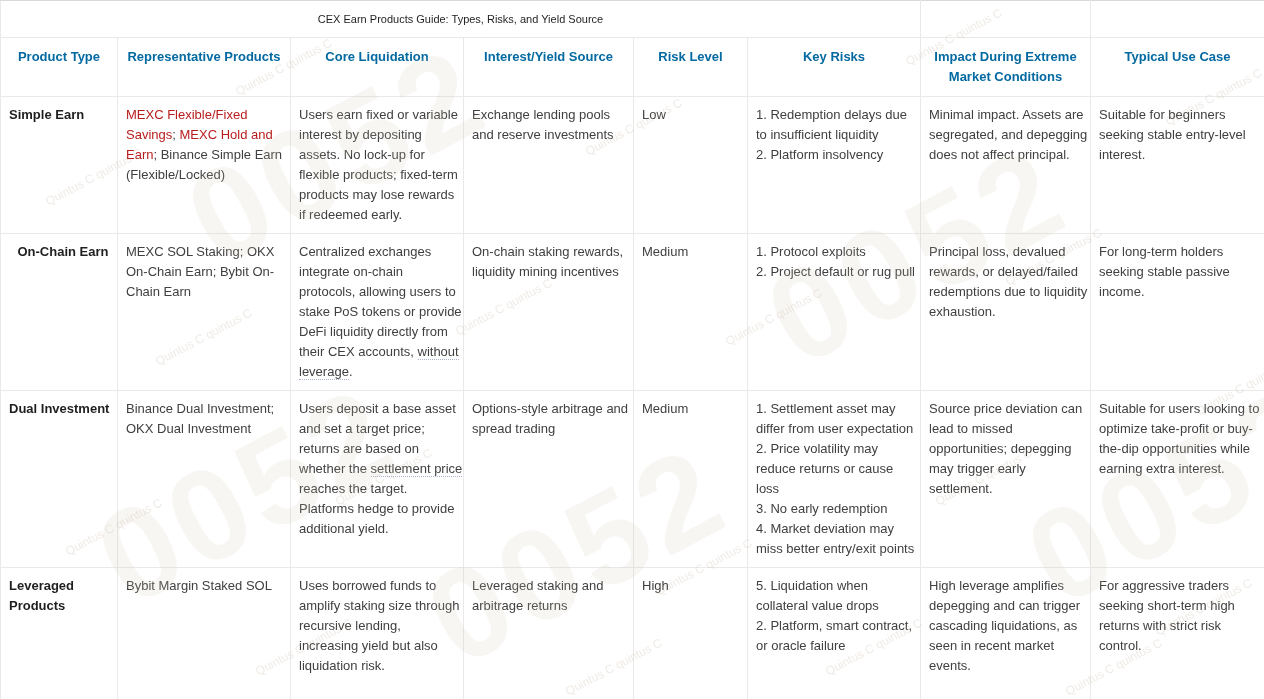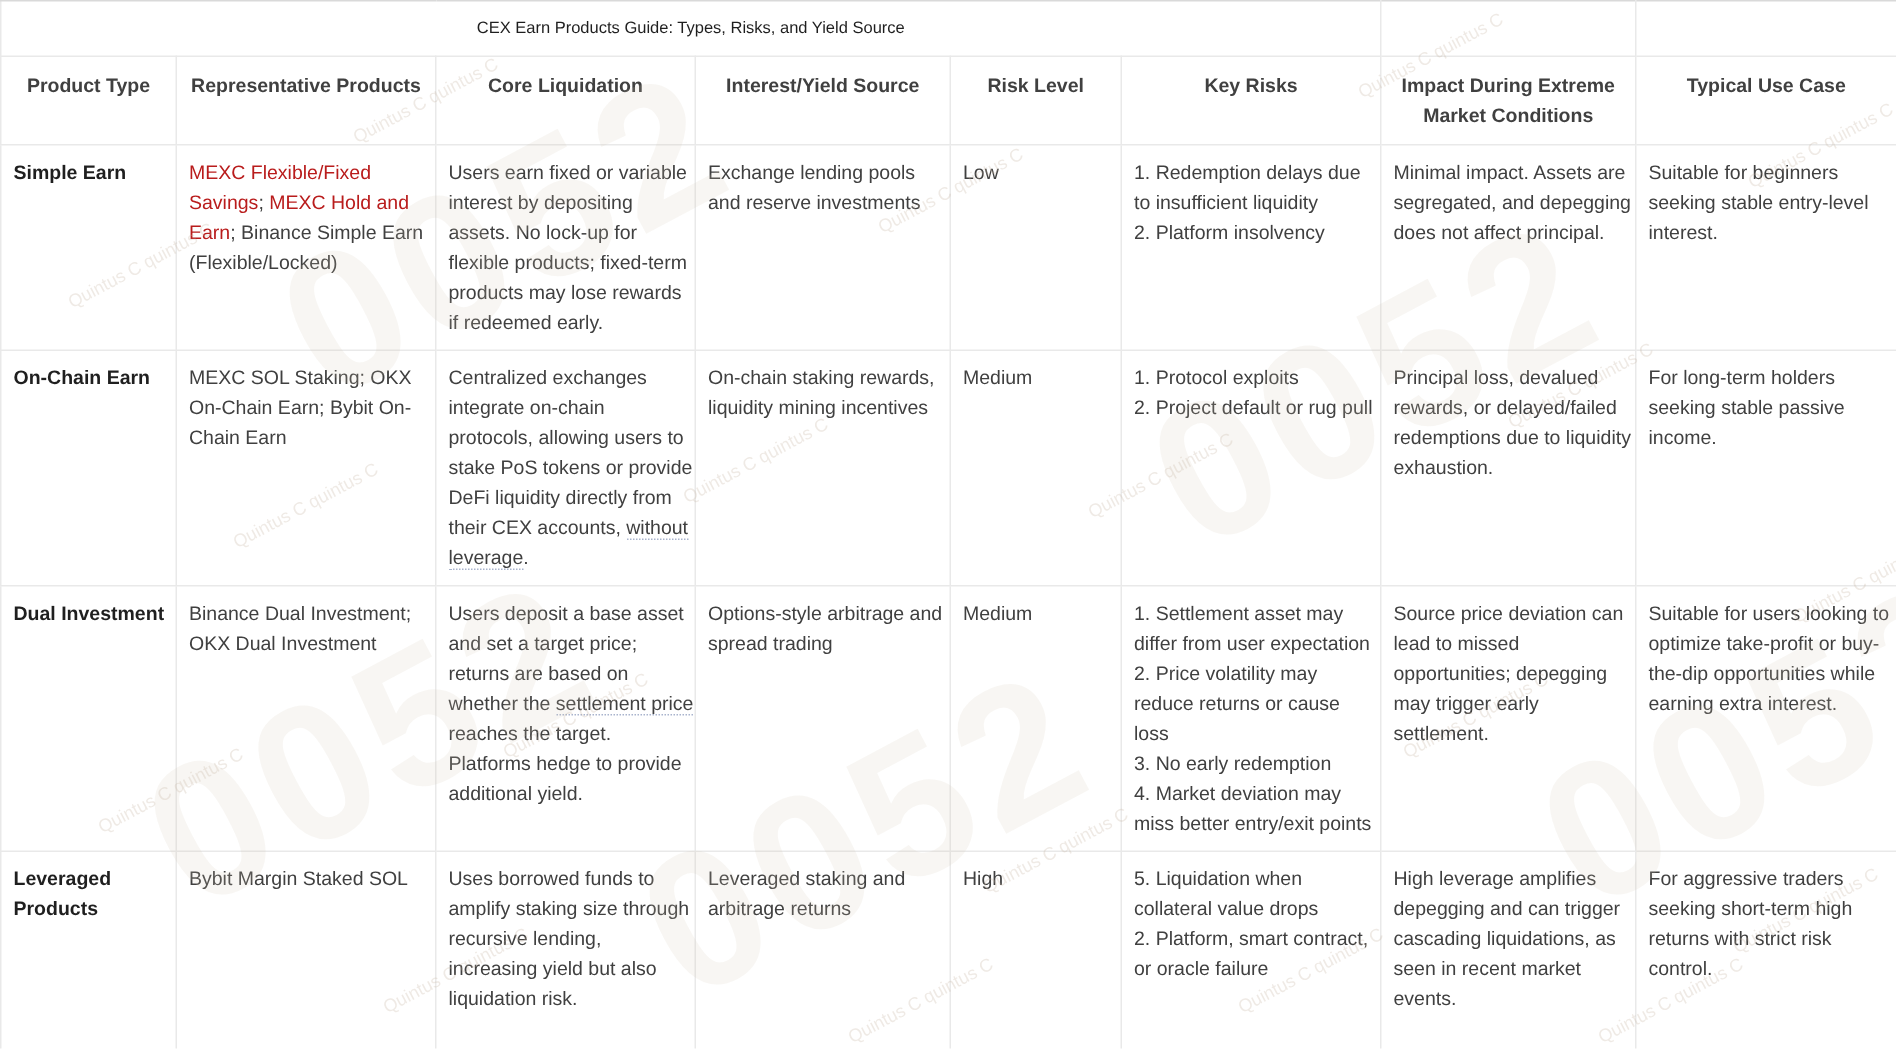--- a/index.html
+++ b/index.html
@@ -57,21 +57,21 @@
   }
   td.title-cell {
     text-align: center;
     font-weight: normal;
     font-size: 11px;
     color: #1f1f1f;
   }
   tr.header-row th {
     text-align: center;
     font-weight: bold;
-    color: #404040;
+    color: #0369a1;
     padding: 9px 4px;
   }
   td.col-product-type { font-weight: bold; color: #1f1f1f; }
   .para { margin: 0; }
   .run-link {
     color: #b91c1c;
     cursor: pointer;
   }
   .run-dotted {
     border-bottom: 1px dotted #a9b4cd;
@@ -155,21 +155,21 @@
           <div class="para"><span>2. Platform insolvency</span></div>
         </td>
         <td class="col-impact-extreme-market">
           <div class="para"><span>Minimal impact. Assets are segregated, and depegging does not affect principal.</span></div>
         </td>
         <td class="col-typical-use-case">
           <div class="para"><span>Suitable for beginners seeking stable entry-level interest.</span></div>
         </td>
       </tr>
       <tr>
-        <td class="col-product-type" style="height: 153px;">
+        <td class="col-product-type" style="height: 153px; text-align: center;">
           <div class="para"><span>On-Chain Earn</span></div>
         </td>
         <td class="col-representative-products">
           <div class="para"><span>MEXC SOL Staking; OKX On-Chain Earn; Bybit On-Chain Earn</span></div>
         </td>
         <td class="col-core-description">
           <div class="para"><span>Centralized exchanges integrate on-chain protocols, allowing users to stake PoS tokens or provide DeFi liquidity directly from their CEX accounts, </span><span class="run-dotted">without leverage</span><span>.</span></div>
         </td>
         <td class="col-interest-yield-source">
           <div class="para"><span>On-chain staking rewards, liquidity mining incentives</span></div>

